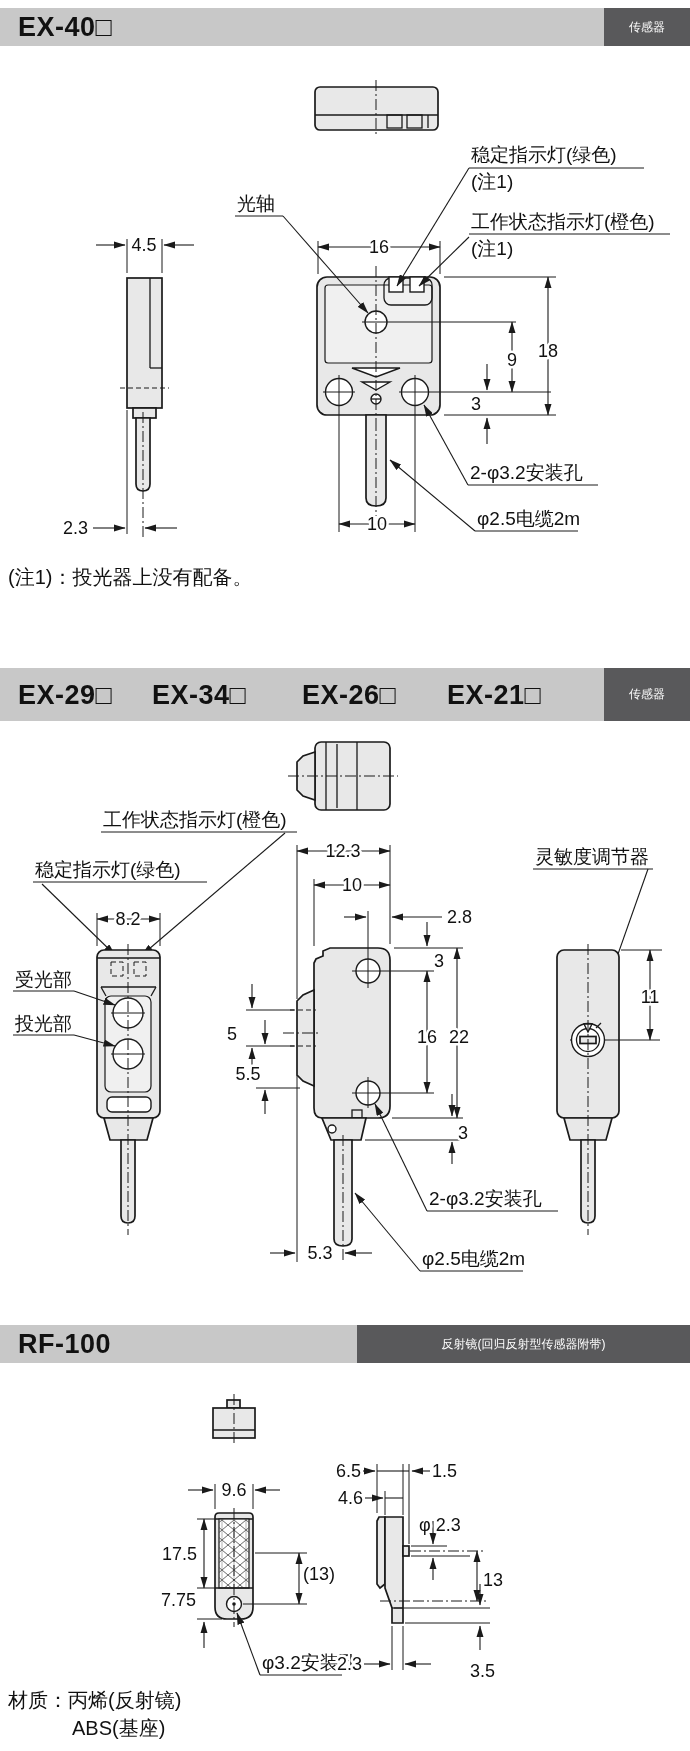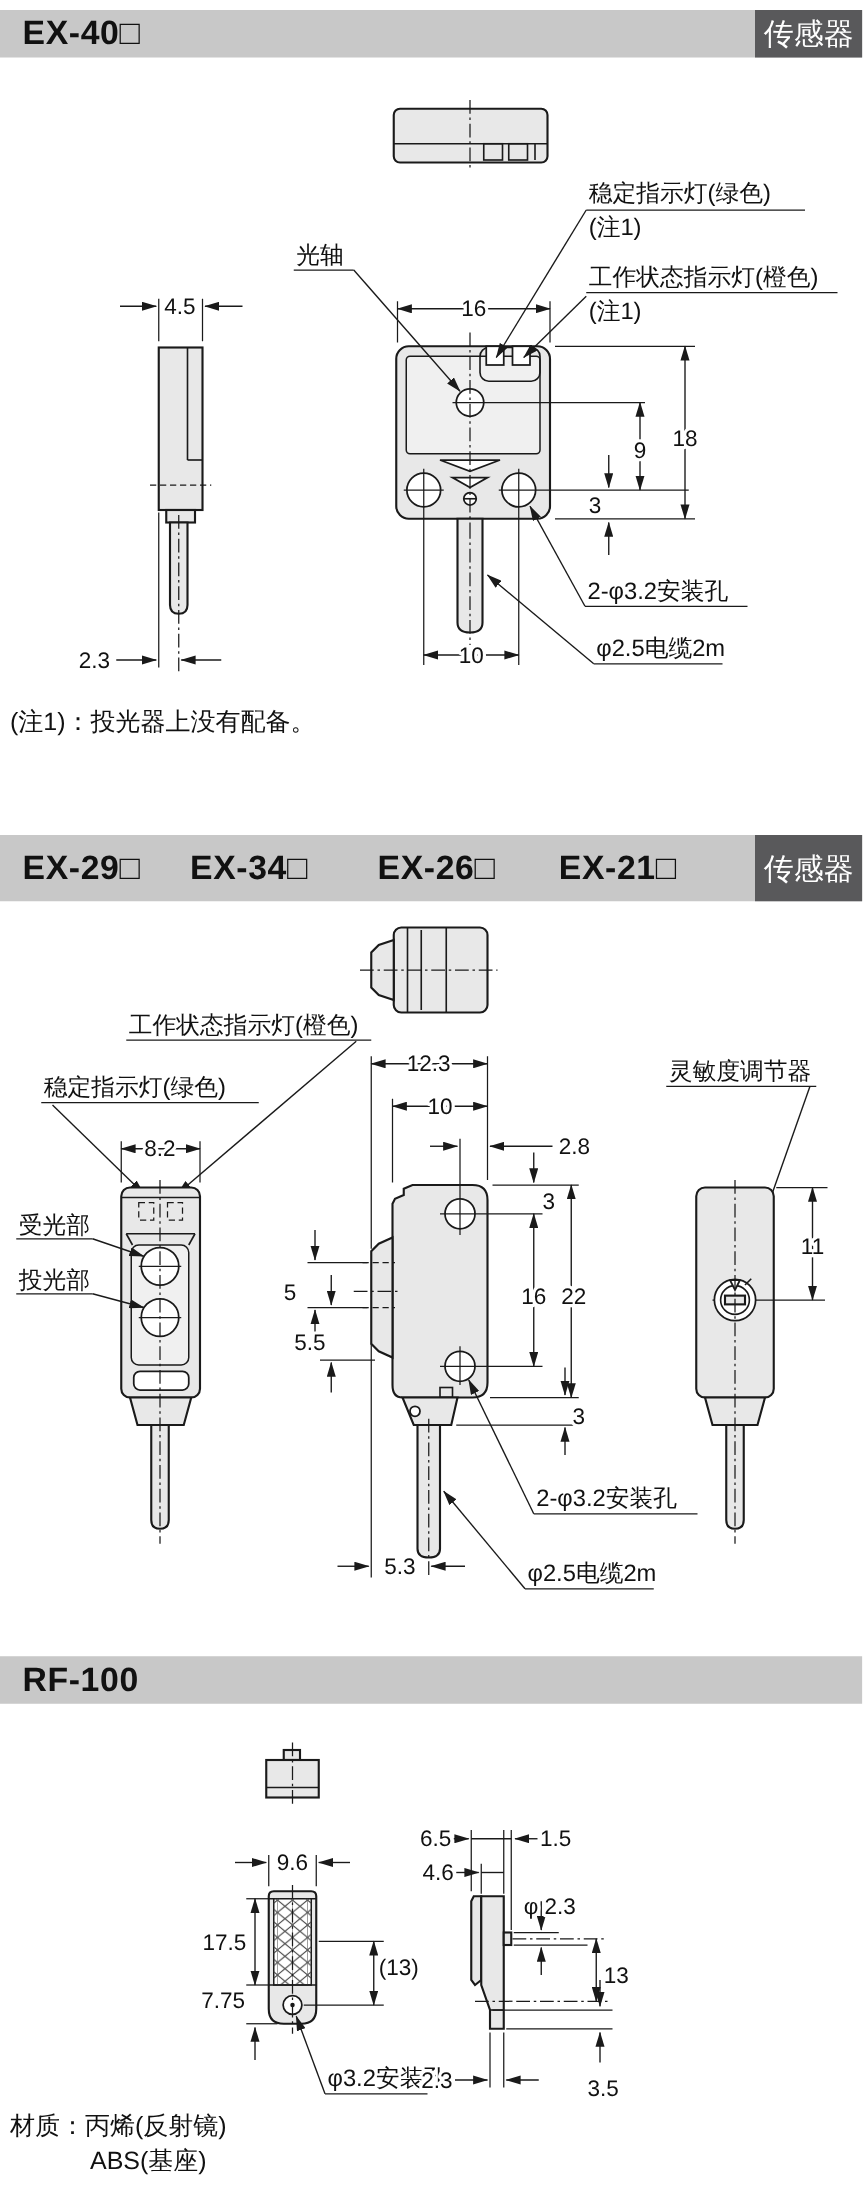--- a/index.html
+++ b/index.html
@@ -2,21 +2,21 @@
 <html><head>
 <meta charset="utf-8">
 <style>
   html,body{margin:0;padding:0;background:#fff;}
   .page{position:relative;width:690px;height:1751px;background:#fff;overflow:hidden;
         font-family:"Liberation Sans","DejaVu Sans",sans-serif;}
   .bar{position:absolute;left:0;width:690px;height:38px;background:#c8c8c8;}
   .bar .title{position:absolute;top:50%;transform:translateY(-50%);
         font-weight:bold;font-size:27px;color:#111;white-space:nowrap;letter-spacing:.5px;}
   .tag{position:absolute;right:0;top:0;height:100%;background:#59595b;color:#fff;
-        display:flex;align-items:center;justify-content:center;font-size:24px;white-space:nowrap;}
+        display:flex;align-items:center;justify-content:center;font-size:12px;white-space:nowrap;}
   .tag.narrow{width:86px;}
   .tag.wide{width:333px;}
   svg{position:absolute;left:0;top:0;}
   .ln{stroke:#1a1a1a;stroke-width:1.3;fill:none;}
   .body{fill:#e8e8e8;stroke:#1a1a1a;stroke-width:1.7;}
   .sub{fill:#f0f0f0;stroke:#1a1a1a;stroke-width:1.2;}
   .fw{fill:#ffffff;stroke:#1a1a1a;stroke-width:1.4;}
   .dim{stroke:#1a1a1a;stroke-width:1.1;fill:none;}
   .ext{stroke:#1a1a1a;stroke-width:1;fill:none;}
   .dsh{stroke:#1a1a1a;stroke-width:1;fill:none;stroke-dasharray:5 3;}
@@ -42,20 +42,21 @@
   <div class="bar" style="top:668px;height:53px">
     <span class="title" style="left:18px">EX-29□</span>
     <span class="title" style="left:152px">EX-34□</span>
     <span class="title" style="left:302px">EX-26□</span>
     <span class="title" style="left:447px">EX-21□</span>
     <span class="tag narrow">传感器</span>
   </div>
 
   <div class="bar" style="top:1325px">
     <span class="title" style="left:18px">RF-100</span>
+    <span class="tag wide">反射镜(回归反射型传感器附带)</span>
   </div>
 
   <svg width="690" height="1751" viewBox="0 0 690 1751">
     <defs>
       <marker id="ar" viewBox="0 0 10 6" refX="9.5" refY="3" markerWidth="11" markerHeight="6.6" orient="auto-start-reverse">
         <path d="M0 0 L10 3 L0 6 Z" fill="#1a1a1a"></path>
       </marker>
       <pattern id="pref" width="12" height="10" patternUnits="userSpaceOnUse">
         <path d="M0 5 L6 0 L12 5 L6 10 Z" fill="none" stroke="#444" stroke-width="0.8"></path>
         <path d="M6 0 V10" stroke="#666" stroke-width="0.5"></path>

